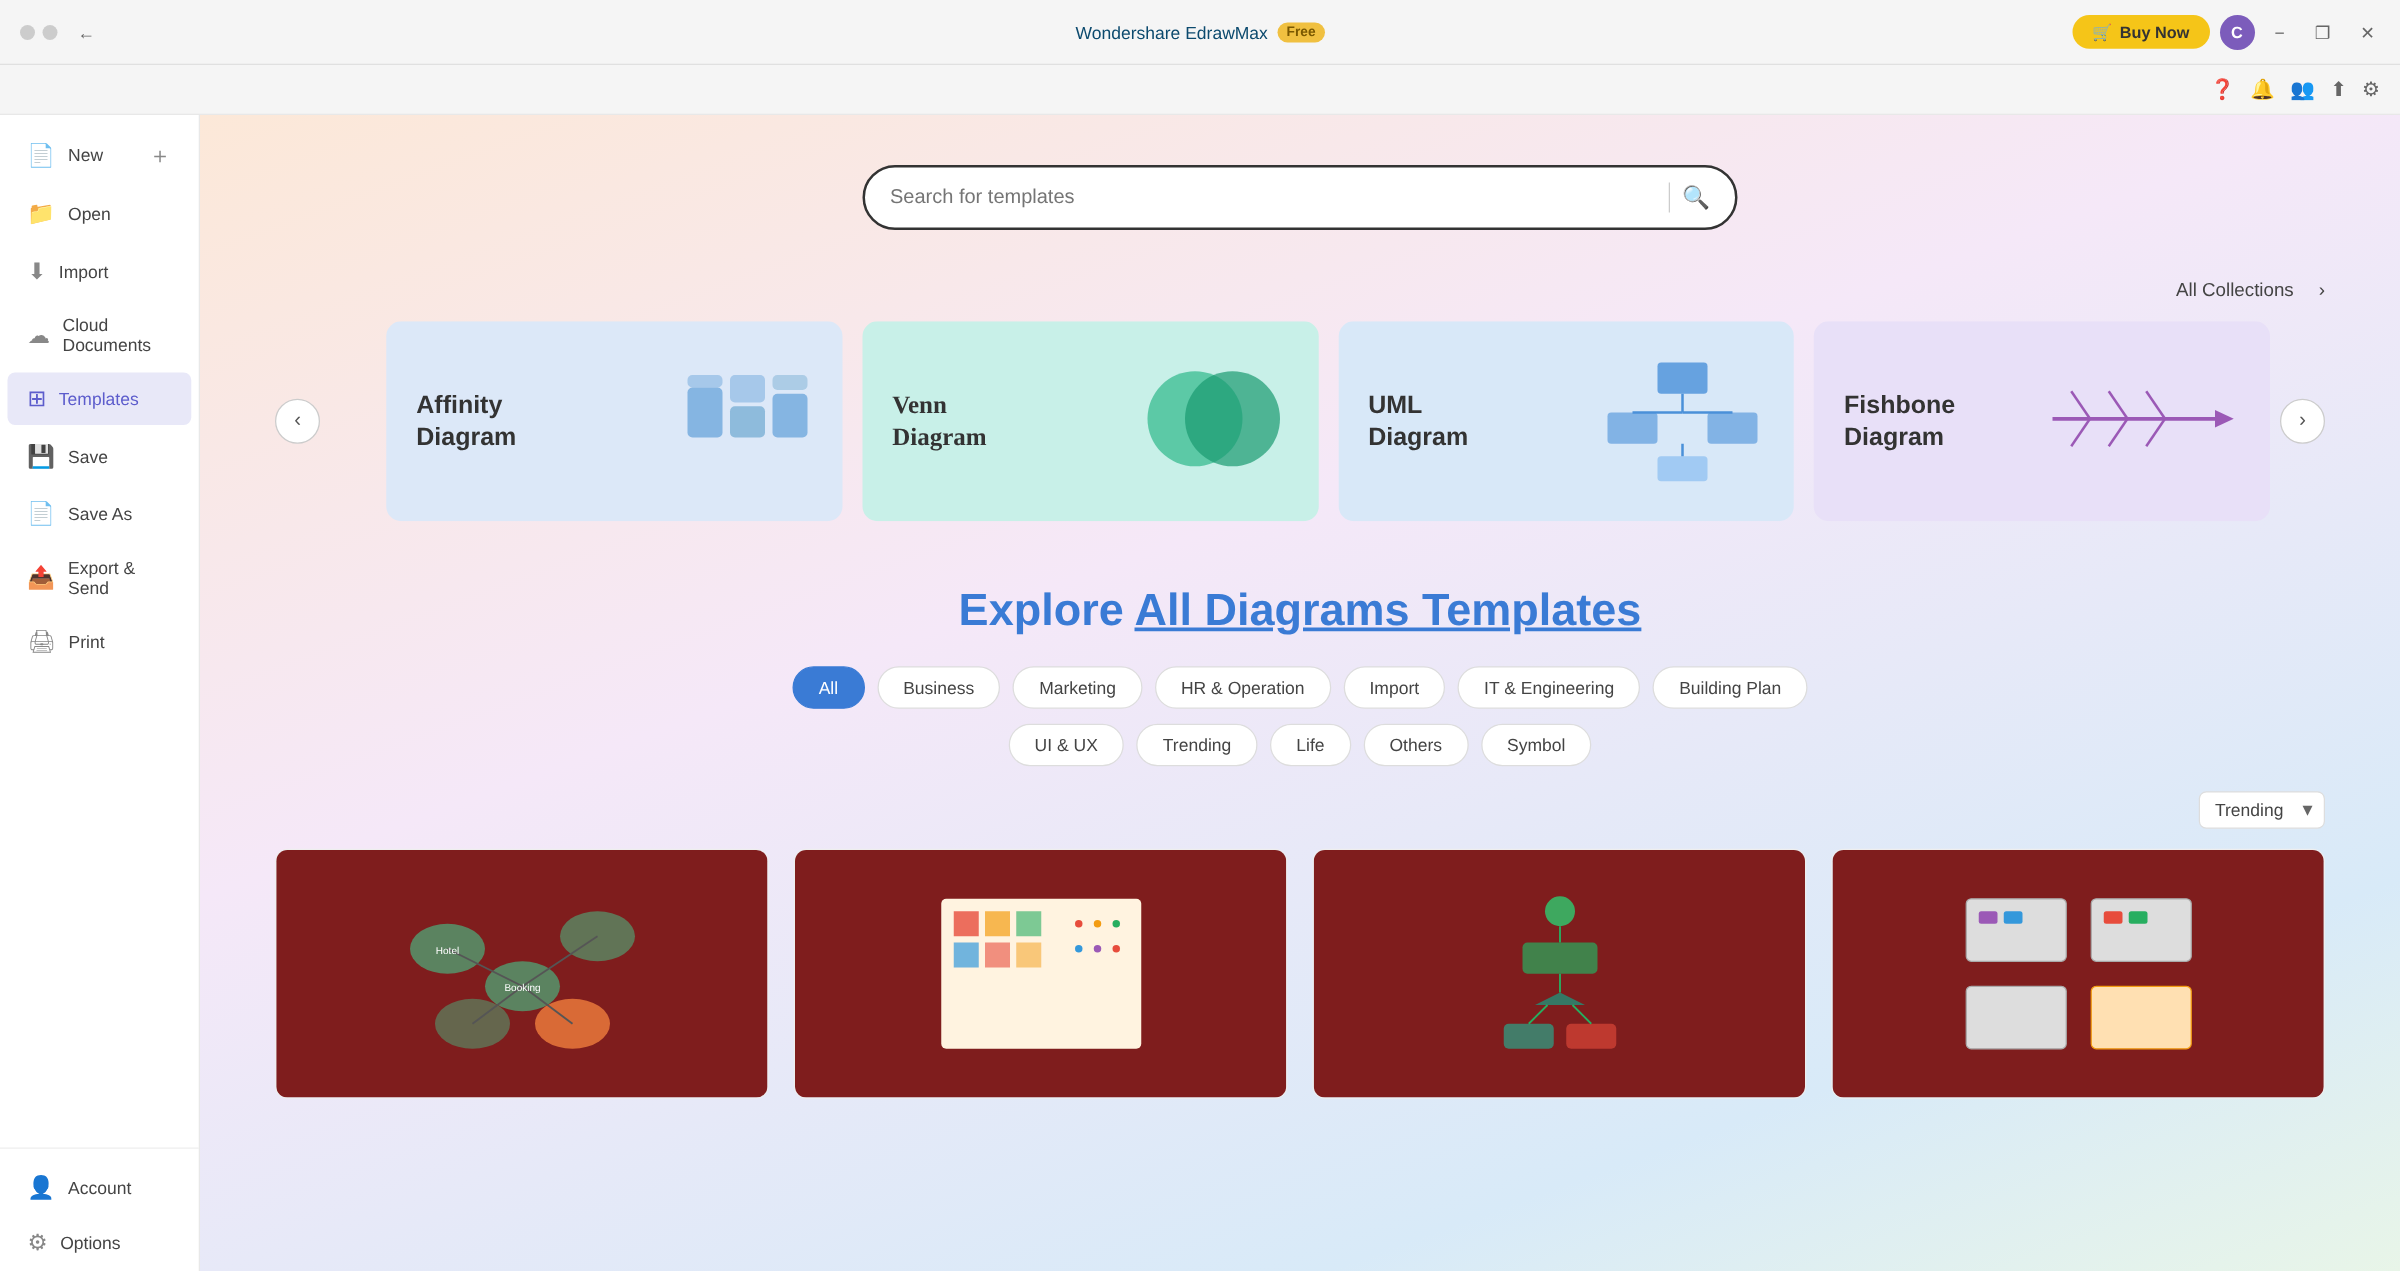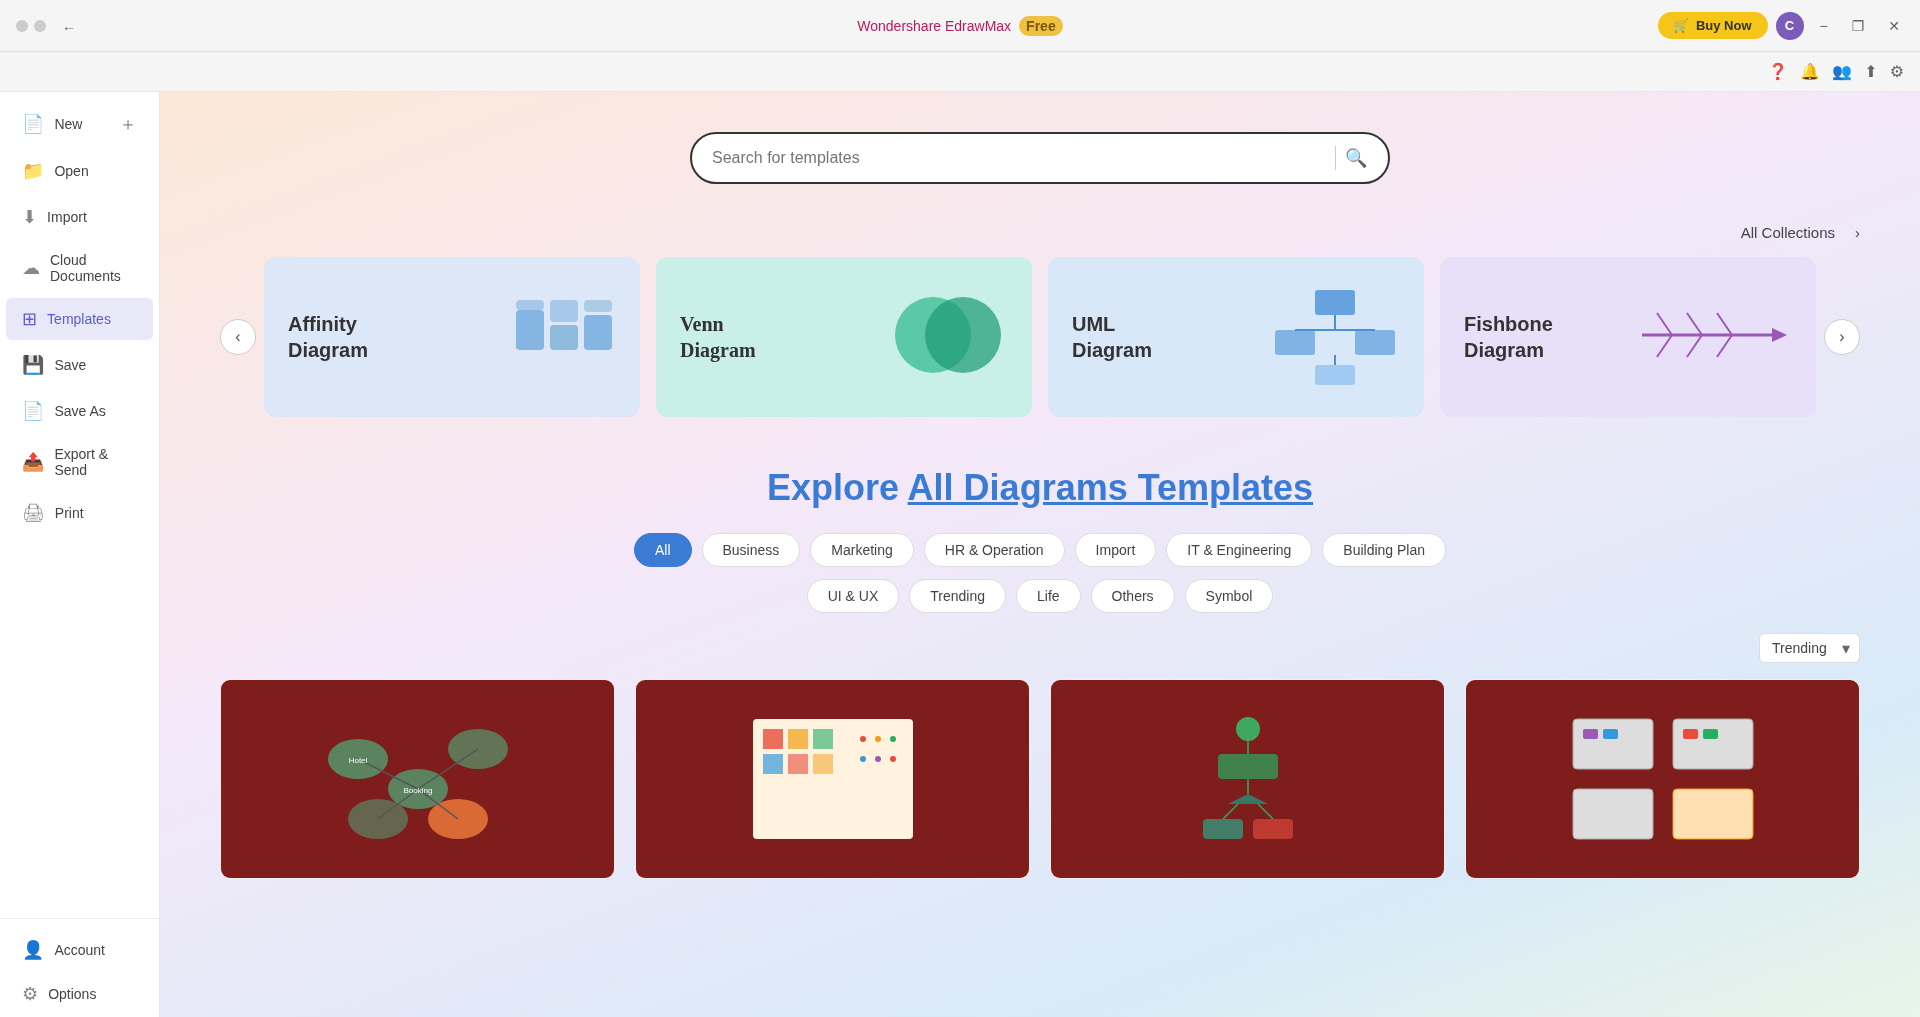--- a/index.html
+++ b/index.html
@@ -16,27 +16,27 @@
       border-bottom: 1px solid #e0e0e0;
       flex-shrink: 0;
     }
     .titlebar-center {
       display: flex;
       align-items: center;
       gap: 8px;
     }
     .titlebar-title {
       font-size: 14px;
-      color: #be185d;
+      color: #0c4a6e;
       font-weight: 500;
     }
     .free-badge {
       background: #f0c040;
       color: #7a5800;
-      font-size: 14px;
+      font-size: 11px;
       padding: 2px 7px;
       border-radius: 10px;
       font-weight: 600;
     }
     .titlebar-left {
       position: absolute;
       left: 16px;
       display: flex;
       align-items: center;
       gap: 8px;
@@ -254,21 +254,21 @@
       overflow: hidden;
     }
     .carousel-card-label {
       font-size: 20px;
       font-weight: 700;
       color: #333;
       z-index: 1;
       line-height: 1.3;
     }
 
-    .card-affinity { background: #dce8f8; }
+    .card-affinity { background: #dce8f8; margin-left: 45px; }
     .card-venn { background: #c8f0e8; font-family: Liberation Serif, serif; }
     .card-uml { background: #d8e8f8; }
     .card-fishbone { background: #e8e0f8; }
 
     
     .explore-section { text-align: center; }
     .explore-title {
       font-size: 36px;
       font-weight: 800;
       margin-bottom: 24px;

